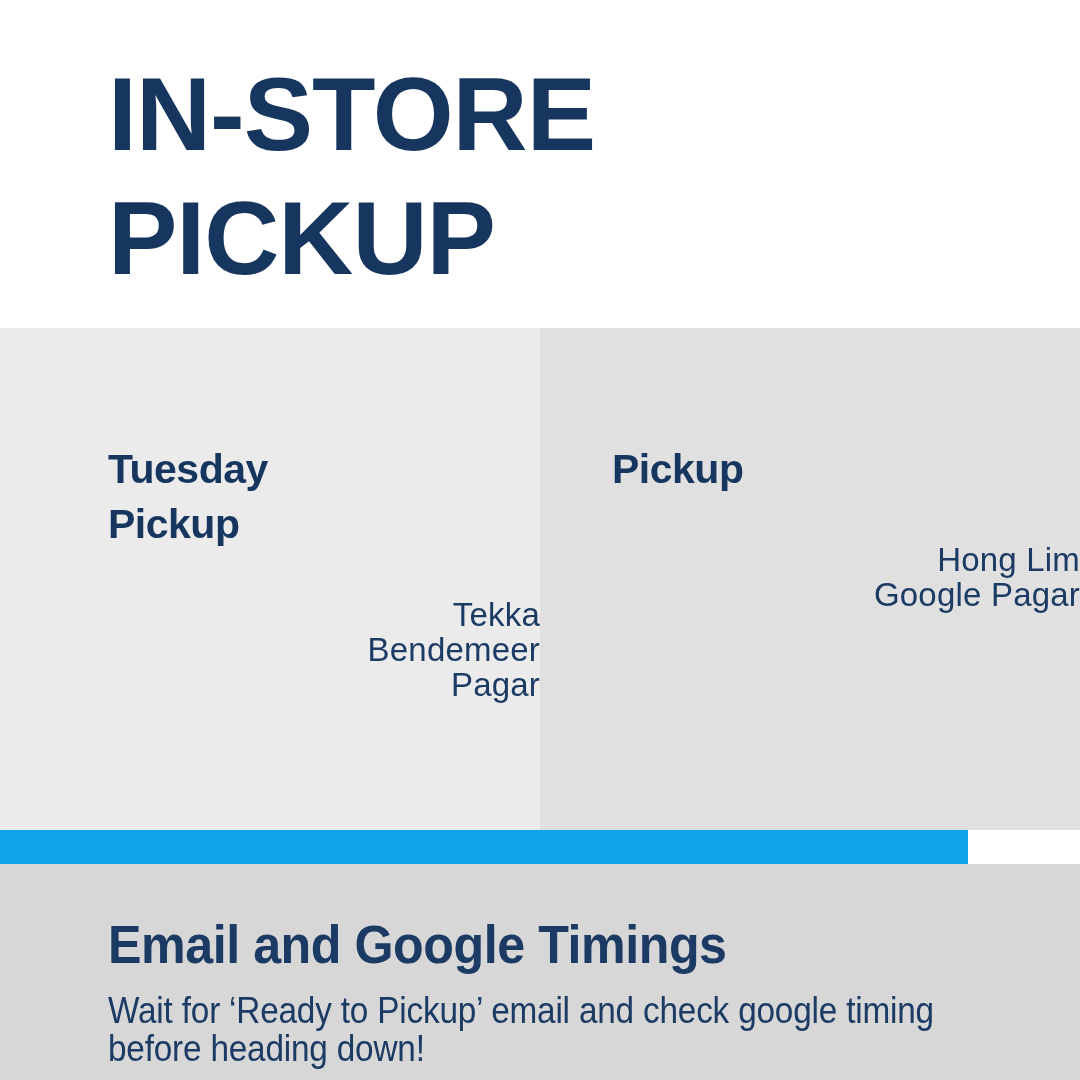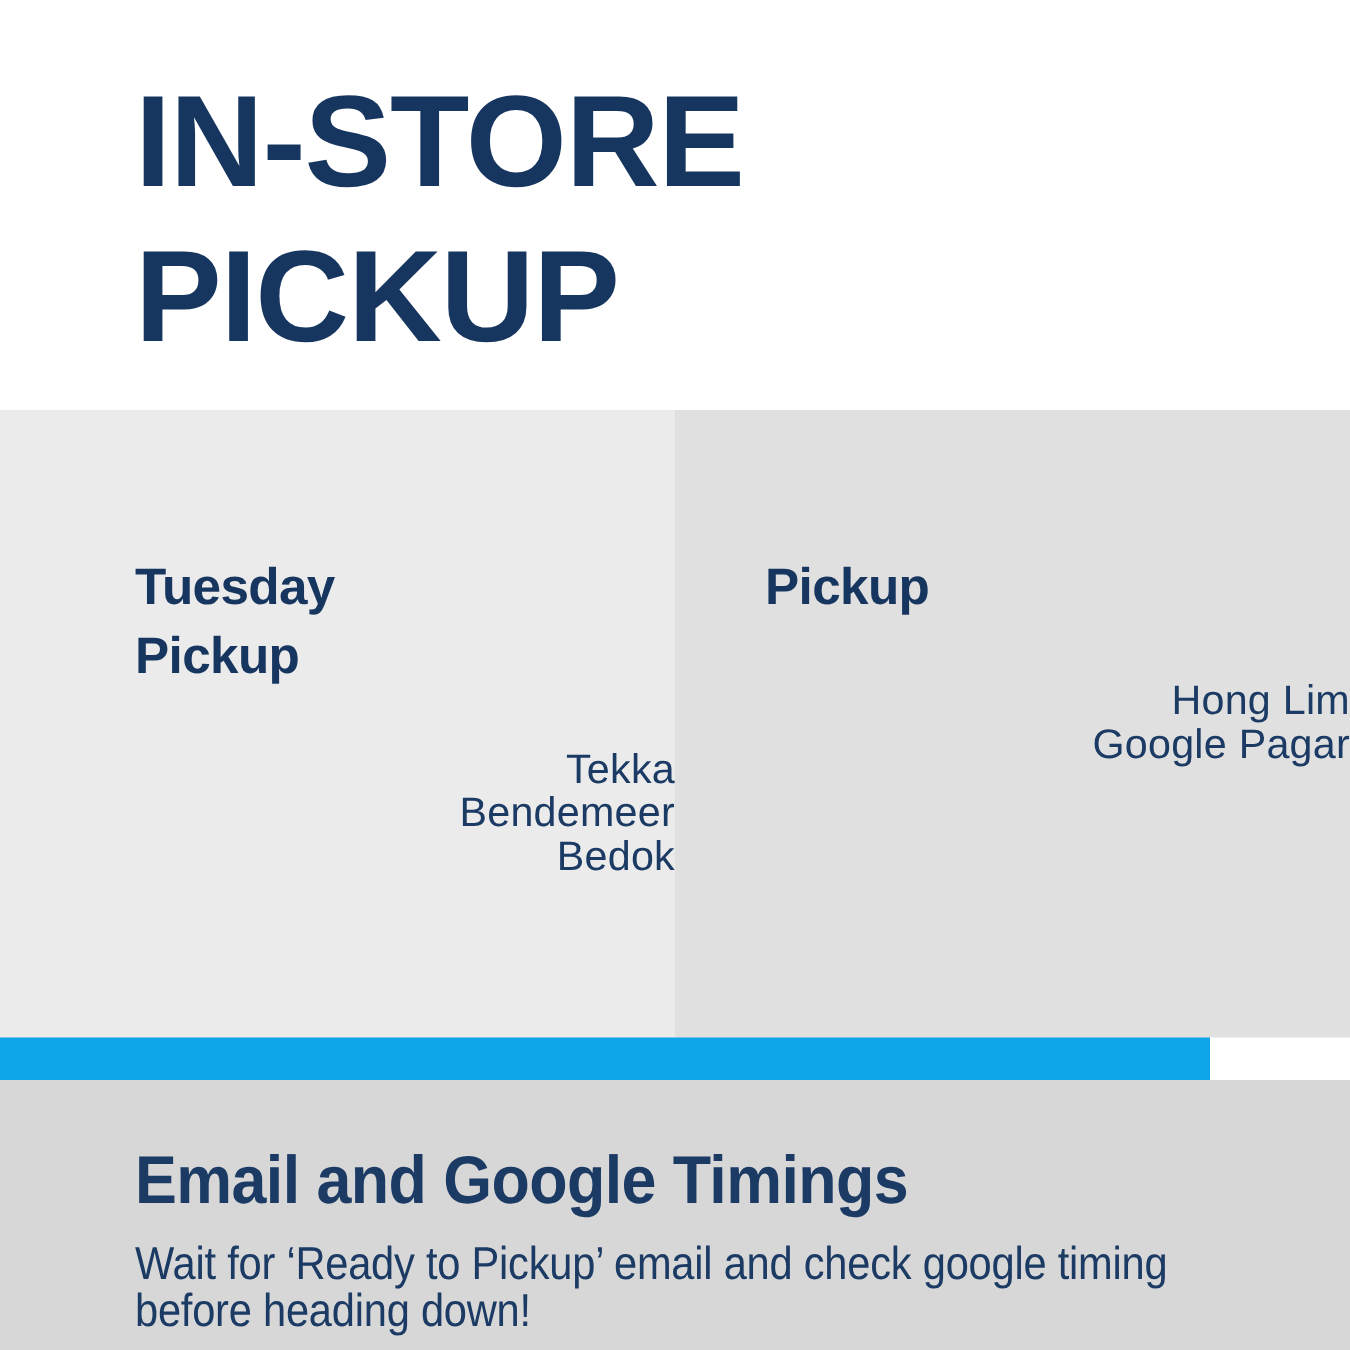--- a/index.html
+++ b/index.html
@@ -159,21 +159,21 @@
   <div class="panels">
 
     <div class="panel panel-tuesday">
       <h2 class="day-heading">
         <span class="line">Tuesday</span>
         <span class="line">Pickup</span>
       </h2>
       <ul class="location-list">
         <li class="location-item">Tekka</li>
         <li class="location-item">Bendemeer</li>
-        <li class="location-item">Bedok</li>
+        <li class="location-item">Pagar</li>
       </ul>
     </div>
 
     <div class="panel panel-wednesday">
       <h2 class="day-heading">
         <span class="line">Pickup</span>
       </h2>
       <ul class="location-list">
         <li class="location-item">Hong Lim</li>
         <li class="location-item">Google Pagar</li>

